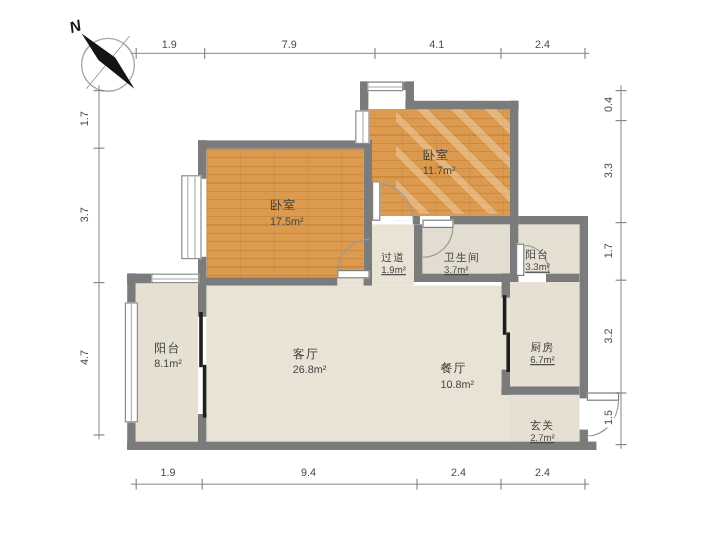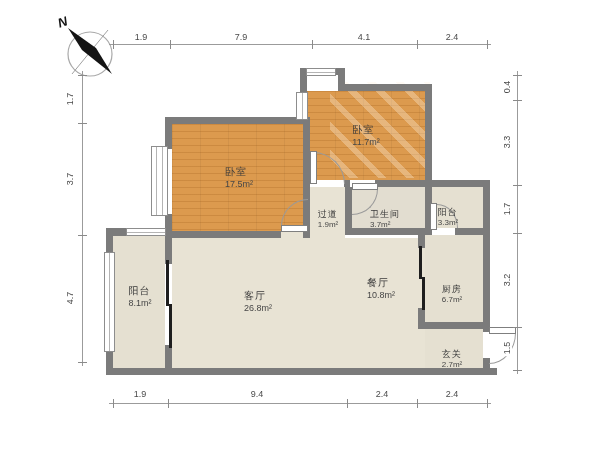--- a/index.html
+++ b/index.html
@@ -24,21 +24,21 @@
   .arc{position:absolute;border:0 solid #9a9a9a;box-sizing:border-box;}
   .arc.tl{border-top-width:1px;border-left-width:1px;border-top-left-radius:100% 100%;}
   .arc.tr{border-top-width:1px;border-right-width:1px;border-top-right-radius:100% 100%;}
   .arc.br{border-bottom-width:1px;border-right-width:1px;border-bottom-right-radius:100% 100%;}
   .slide{position:absolute;background:#1e1e1e;}
   
   .rlabel{position:absolute;transform:translate(-50%,-50%);text-align:left;color:#3a3a3a;line-height:1.25;white-space:nowrap;}
   .rlabel .nm{font-size:10px;letter-spacing:1px;display:block;}
   .rlabel .ar{font-size:9px;display:block;color:#474747;}
   .rlabel.sm .nm{font-size:9px;margin-top:24px;}
-  .rlabel.sm .ar{font-size:8px;}
+  .rlabel.sm .ar{font-size:8px;text-decoration:underline;}
   
   .dline{position:absolute;background:#9b9b9b;}
   .tick{position:absolute;background:#8a8a8a;}
   .dnum{position:absolute;font-size:9px;color:#4a4a4a;background:#fff;padding:0 2px;
         transform:translate(-50%,-50%);white-space:nowrap;}
   .dnum.v{transform:translate(-50%,-50%) rotate(-90deg);}
   .wm{position:absolute;left:330px;top:82px;width:100px;height:96px;pointer-events:none;
       background:repeating-linear-gradient(45deg,rgba(255,255,255,0) 0 14px,rgba(255,242,224,.32) 14px 20px);}
 </style>
 </head>
@@ -151,21 +151,21 @@
     <span class="ar">3.3m²</span>
   </div>
   <div class="rlabel sm" style="left:452px;top:283px;">
     <span class="nm">厨房</span>
     <span class="ar">6.7m²</span>
   </div>
   <div class="rlabel sm" style="left:452px;top:348px;">
     <span class="nm">玄关</span>
     <span class="ar">2.7m²</span>
   </div>
-  <div class="rlabel" style="left:381px;top:289px;">
+  <div class="rlabel" style="left:381px;top:314px;">
     <span class="nm">餐厅</span>
     <span class="ar">10.8m²</span>
   </div>
   <div class="rlabel" style="left:258px;top:302px;">
     <span class="nm">客厅</span>
     <span class="ar">26.8m²</span>
   </div>
   <div class="rlabel" style="left:140px;top:297px;">
     <span class="nm">阳台</span>
     <span class="ar">8.1m²</span>

